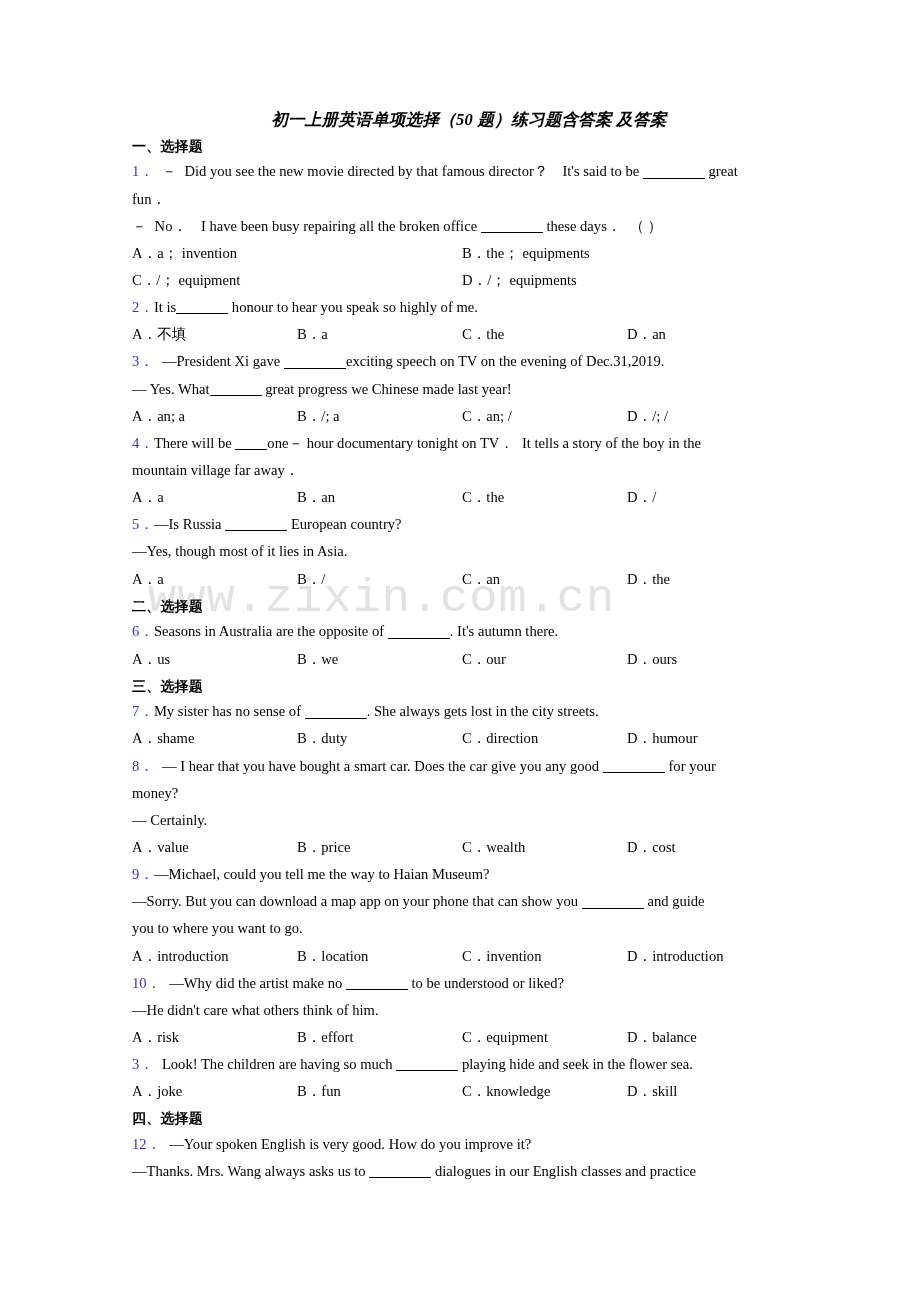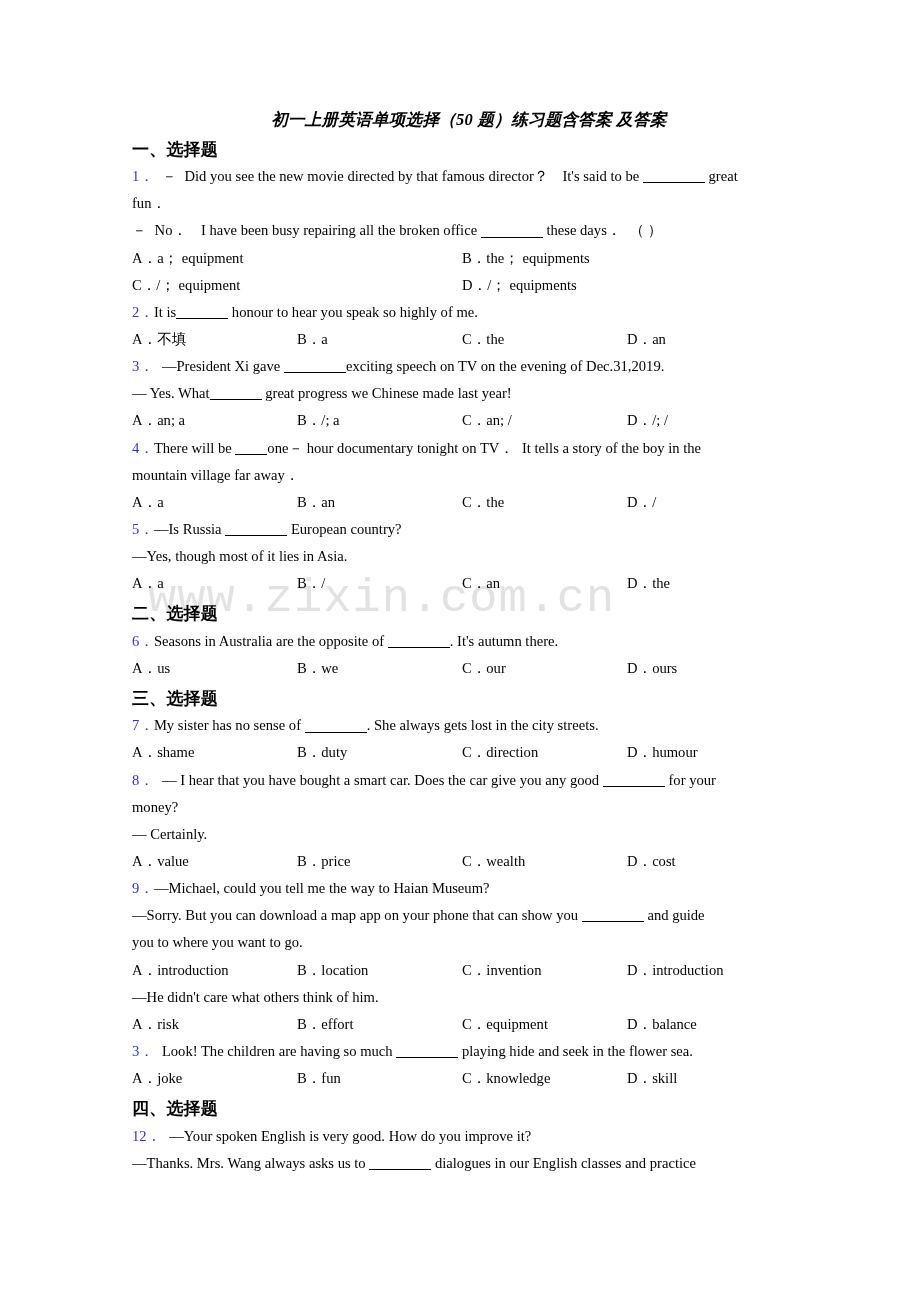--- a/index.html
+++ b/index.html
@@ -54,21 +54,21 @@
     font-weight: 700;
     letter-spacing: 0.3px;
     line-height: 1.5;
     margin: 0 0 2px 0;
     padding-left: 14px;
     font-style: italic;
   }
 
   .section-heading {
     font-family: "DejaVu Sans", "Liberation Sans", sans-serif;
-    font-size: 17px;
+    font-size: 14px;
     font-weight: 700;
     line-height: 1.55;
     margin: 3px 0 1px 0;
     letter-spacing: 0.2px;
   }
 
   .qline {
     font-size: 14.6px;
     line-height: 1.86;
     margin: 0;
@@ -119,21 +119,21 @@
     <div class="qline">
       <span class="qnum">1．</span><span class="sp"></span><span class="dash">－</span><span class="sp"></span><span>Did you see the new movie directed by that famous director？</span><span class="sp-lg"></span><span>It's said to be</span> <span class="blank w-lg"></span> <span>great</span>
     </div>
     <div class="qline">
       <span>fun．</span>
     </div>
     <div class="qline">
       <span class="dash">－</span><span class="sp"></span><span>No．</span><span class="sp-lg"></span><span>I have been busy repairing all the broken office</span> <span class="blank w-lg"></span> <span>these days．</span><span class="sp"></span><span>（      ）</span>
     </div>
     <div class="opts two">
-      <span class="opt-lbl">A．a；  equipment</span>
+      <span class="opt-lbl">A．a；  invention</span>
       <span class="opt-lbl">B．the；  equipments</span>
     </div>
     <div class="opts two">
       <span class="opt-lbl">C．/；  equipment</span>
       <span class="opt-lbl">D．/；  equipments</span>
     </div>
 
     <div class="qline">
       <span class="qnum">2．</span><span>It is</span><span class="blank w-md"></span> <span>honour to hear you speak so highly of me.</span>
     </div>
@@ -233,20 +233,23 @@
       <span>you to where you want to go.</span>
     </div>
     <div class="opts four">
       <span class="opt-lbl">A．introduction</span>
       <span class="opt-lbl">B．location</span>
       <span class="opt-lbl">C．invention</span>
       <span class="opt-lbl">D．introduction</span>
     </div>
 
     <div class="qline">
+      <span class="qnum">10．</span><span class="sp"></span><span>—Why did the artist make no</span> <span class="blank w-lg"></span> <span>to be understood or liked?</span>
+    </div>
+    <div class="qline">
       <span>—He didn't care what others think of him.</span>
     </div>
     <div class="opts four">
       <span class="opt-lbl">A．risk</span>
       <span class="opt-lbl">B．effort</span>
       <span class="opt-lbl">C．equipment</span>
       <span class="opt-lbl">D．balance</span>
     </div>
 
     <div class="qline">

